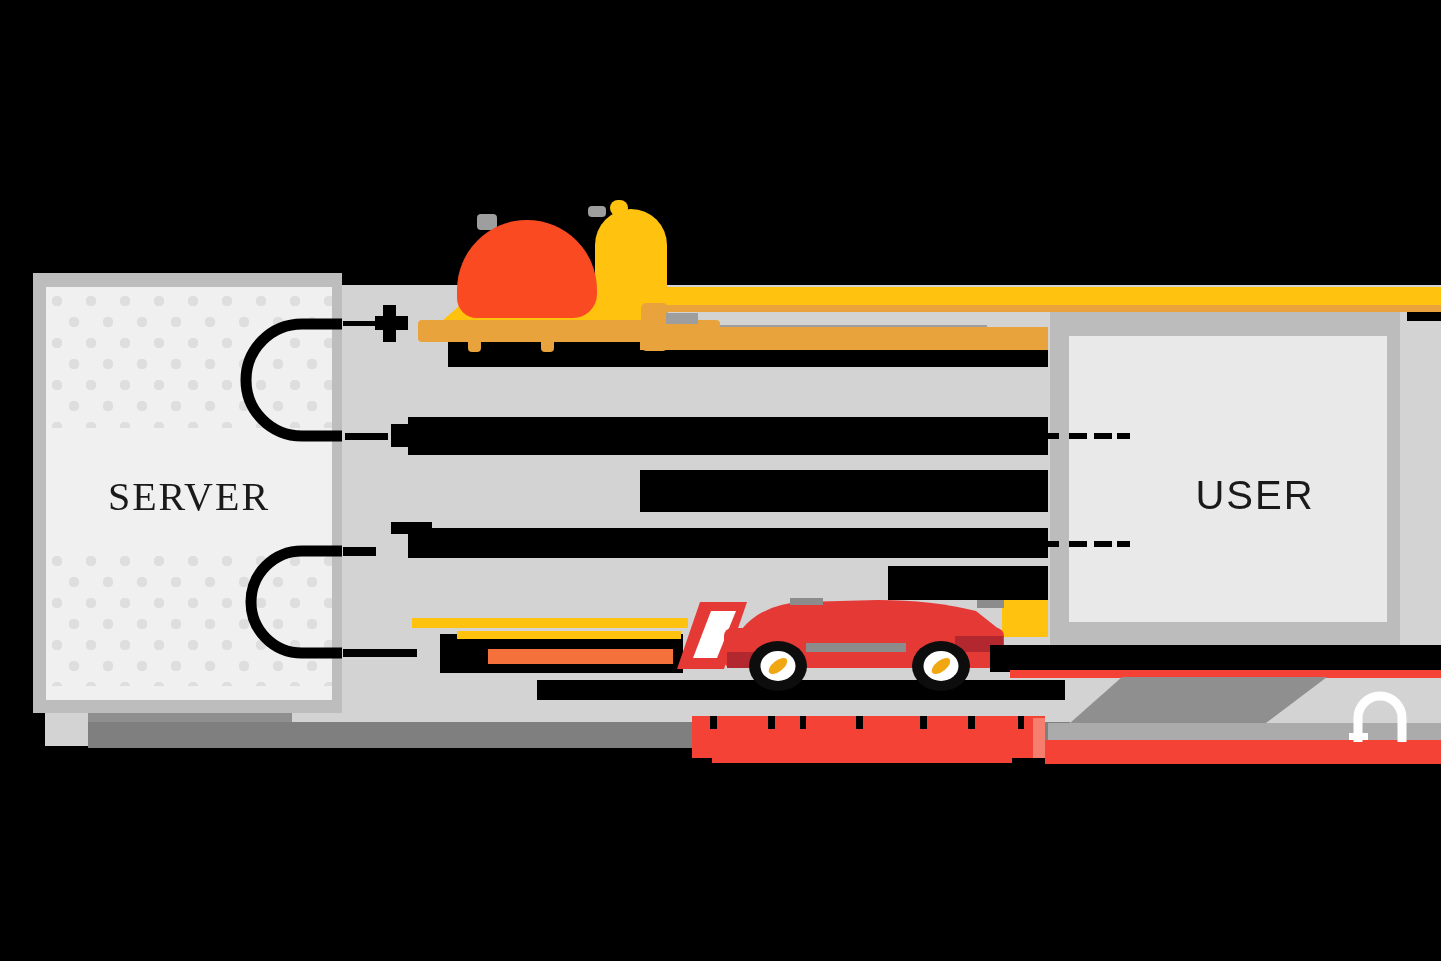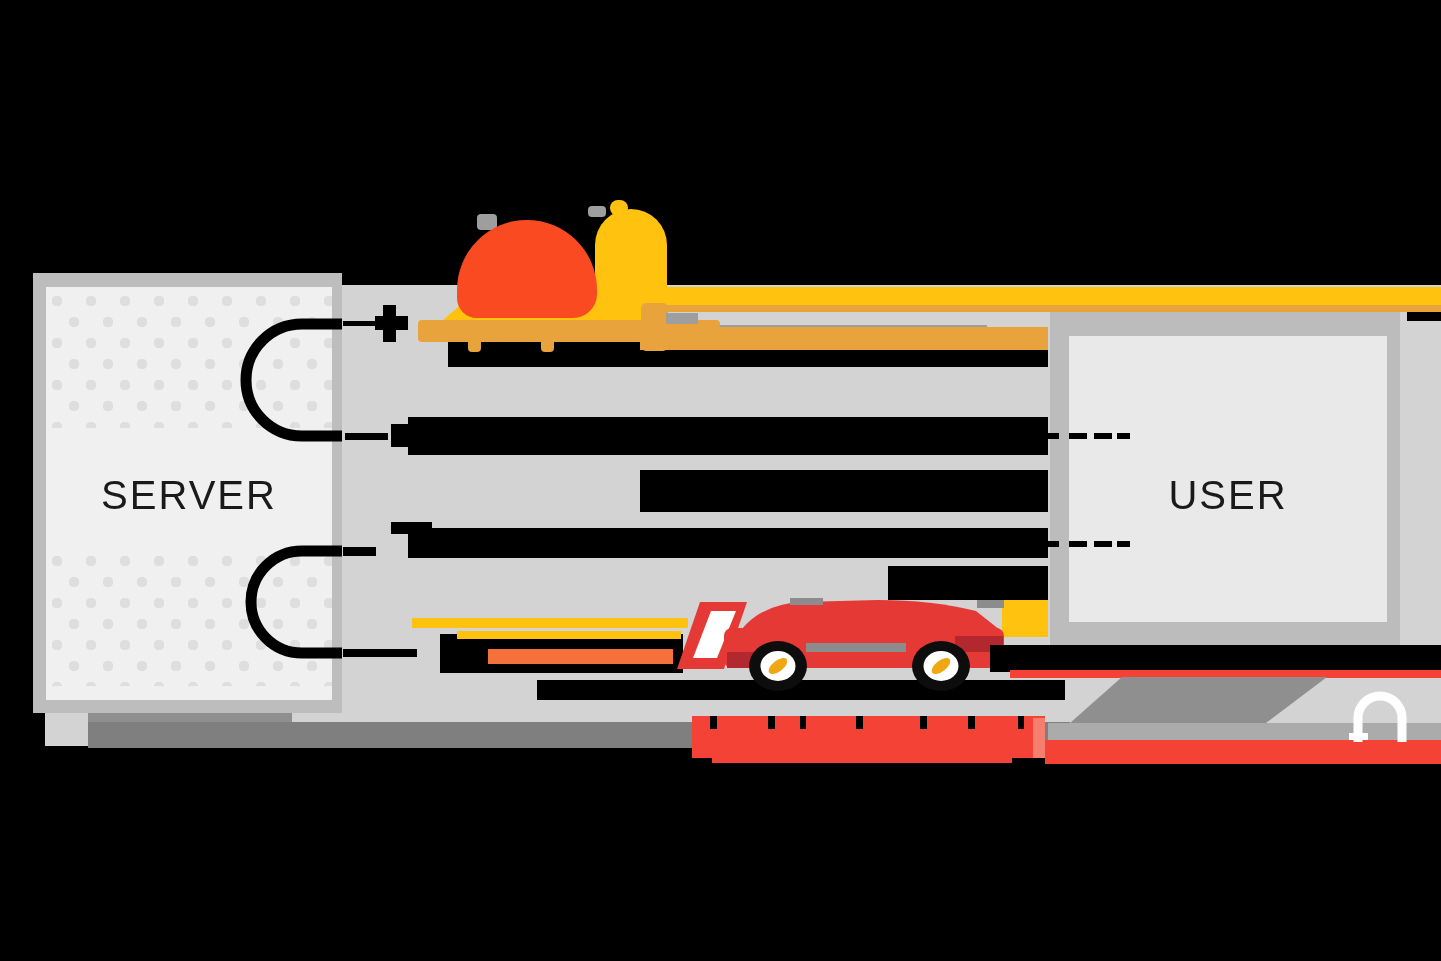--- a/index.html
+++ b/index.html
@@ -64,23 +64,23 @@
   <div class="abs user-frame"></div>
   <div class="abs user-fill"></div>
 
   <div class="abs" style="left:88px;top:713px;width:204px;height:9px;background:var(--base);"></div>
   <div class="abs" style="left:88px;top:722px;width:982px;height:26px;background:var(--road);"></div>
 
   <div class="abs server-frame"></div>
   <div class="abs server-fill"></div>
   <div class="abs dots" style="left:52px;top:296px;"></div>
   <div class="abs dots" style="left:52px;top:556px;height:130px;"></div>
-  <div class="abs label" style="left:46px;top:473px;width:286px;">SERVER</div>
+  <div class="abs label" style="left:46px;top:473px;width:286px;font-family:Liberation Serif, serif;">SERVER</div>
 
-  <div class="abs label" style="left:1069px;top:473px;width:318px;">USER</div>
+  <div class="abs label" style="left:1096px;top:473px;width:318px;">USER</div>
 
   <svg class="cable" width="1441" height="961" viewBox="0 0 1441 961">
     <path d="M342,324 H302 A56,56 0 0 0 302,436 H342" fill="none" stroke="#000" stroke-width="11"></path>
     <path d="M342,551 H302 A51,51 0 0 0 302,653 H342" fill="none" stroke="#000" stroke-width="11"></path>
   </svg>
 
   <div class="abs dashline" style="left:343px;top:321px;width:34px;height:5px;"></div>
   <div class="abs bar" style="left:383px;top:305px;width:13px;height:37px;"></div>
   <div class="abs bar" style="left:375px;top:316px;width:33px;height:14px;"></div>
   <div class="abs bar" style="left:448px;top:342px;width:600px;height:25px;"></div>

